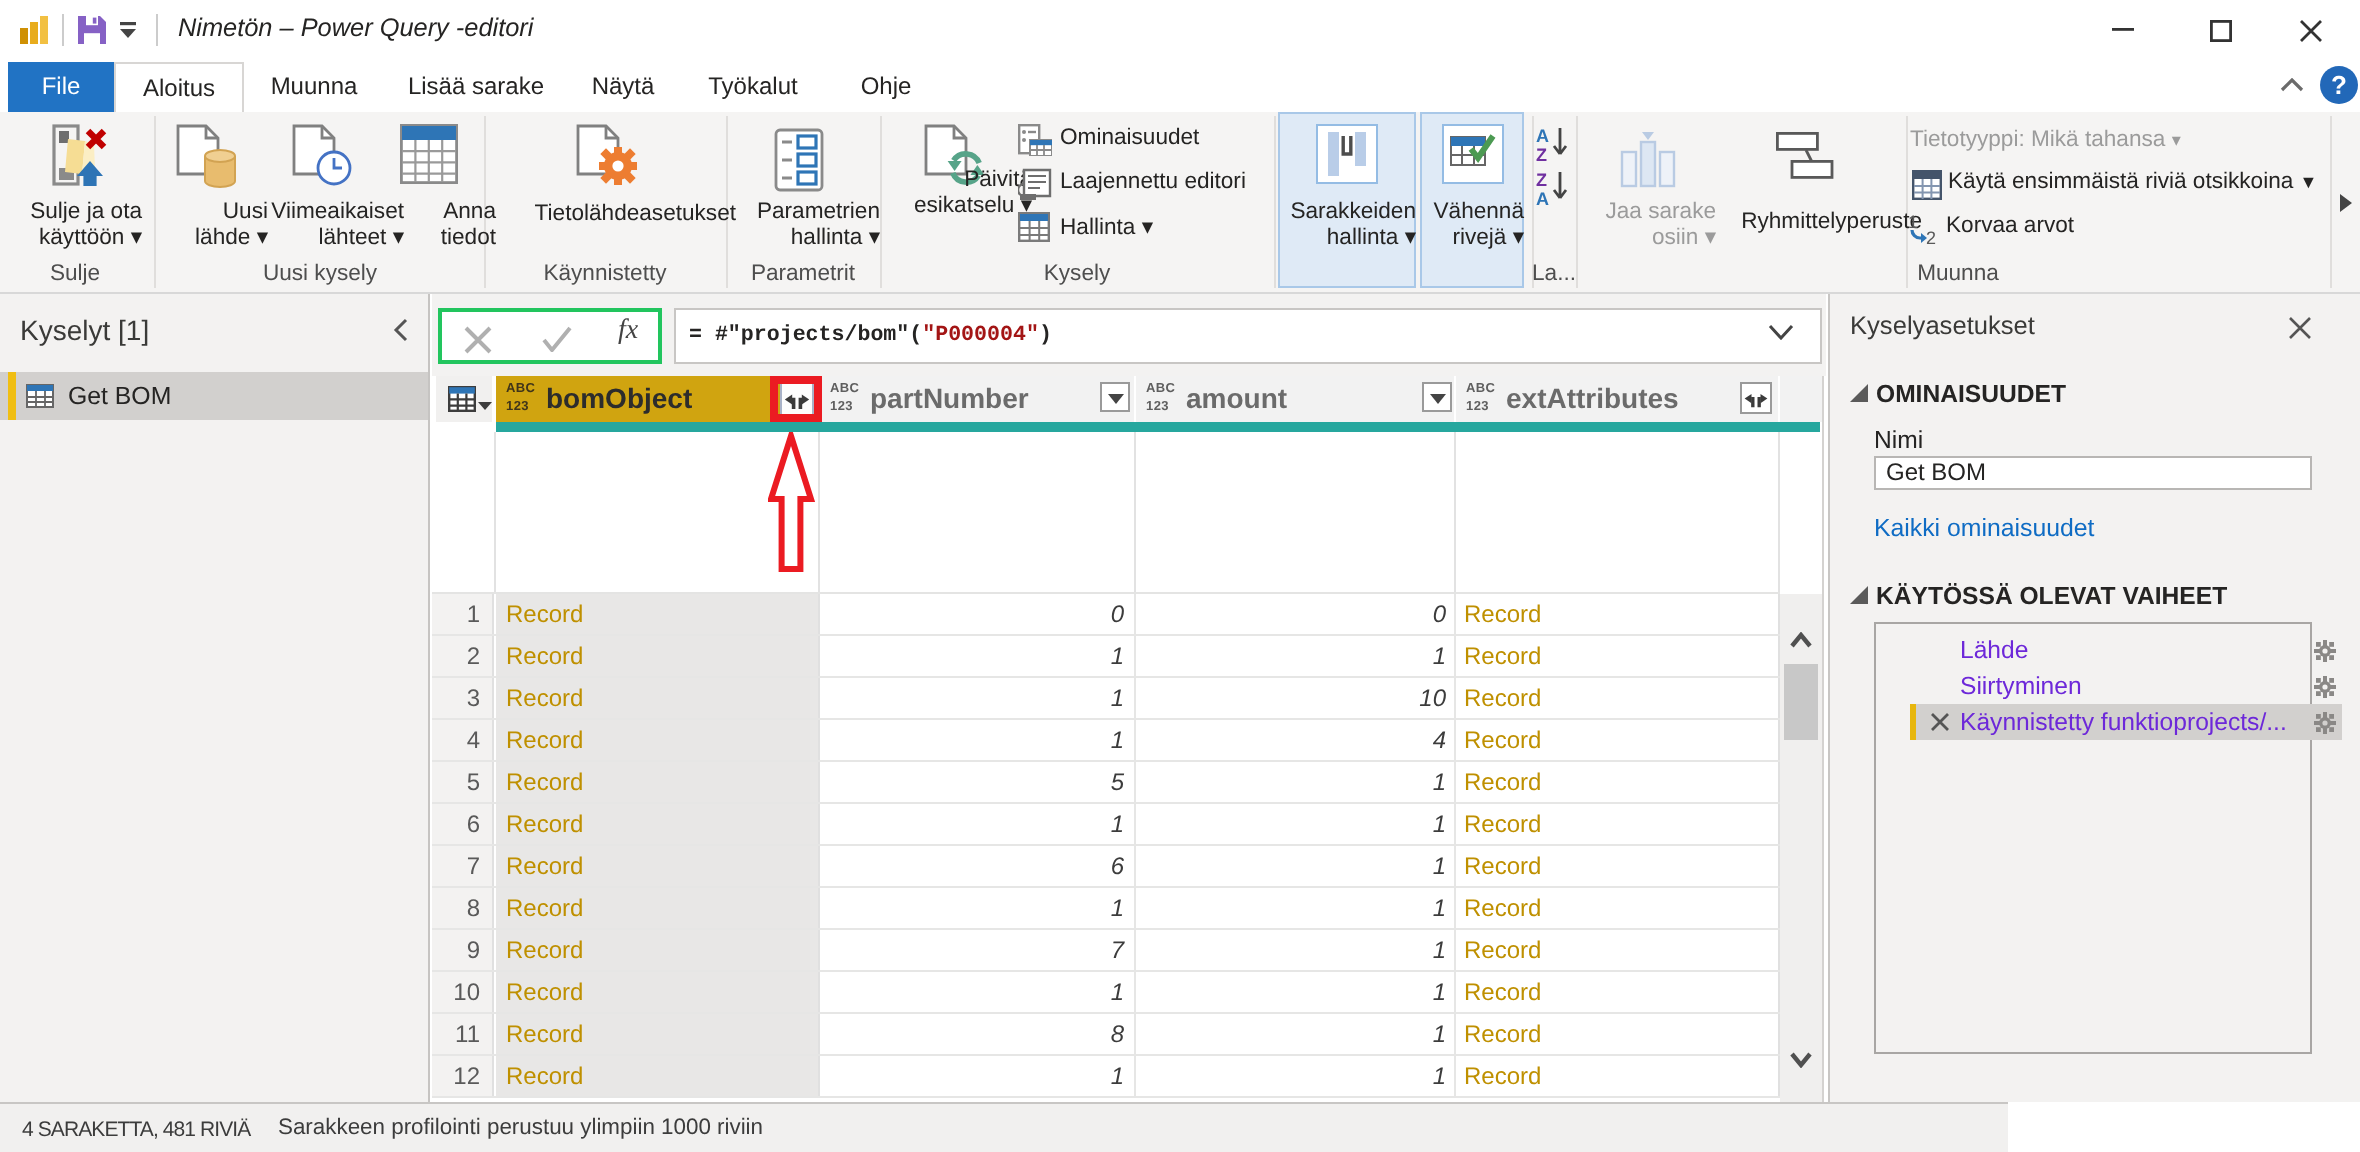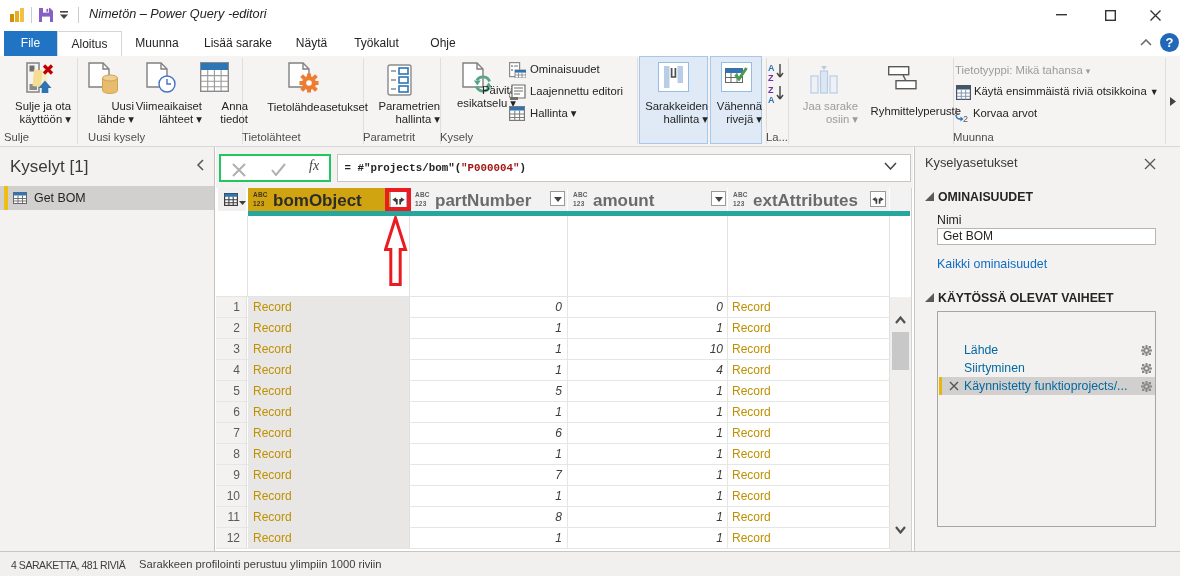--- a/index.html
+++ b/index.html
@@ -13,59 +13,59 @@
 #title-text { position:absolute; left:89px; top:7px; font-size:12.7px; color:#252423;font-style:italic; }
 
 #tabrow { position:absolute; left:0; top:30px; width:1180px; height:26px; background:#fff; }
 .tab { position:absolute; top:1px; height:25px; line-height:25px; font-size:12px; color:#252423; text-align:center; }
 #tab-file { left:4px; width:53px; background:#2173c4; color:#fff; }
 #tab-aloitus { left:57px; width:65px; background:#fff; border:1px solid #d8d6d4; border-bottom:none; }
 
 #ribbon { position:absolute; left:0; top:56px; width:1180px; height:91px; background:#f5f4f3; border-bottom:1px solid #d8d8d8; }
 .rsep { position:absolute; top:2px; width:1px; height:86px; background:#e0dedc; }
 .rbtn-label { position:absolute; font-size:11.3px; color:#252423; text-align:right; line-height:13px; }
-.rgroup-label { position:absolute; top:75px; font-size:11.3px; color:#4e4e4e; }
+.rgroup-label { position:absolute; top:75px; font-size:11.3px; color:#4e4e4e; text-align:center; }
 .rsmall-label { position:absolute; font-size:11.3px; color:#252423; }
 .gray { color:#9b9b9b !important; }
 .hlbtn { position:absolute; top:0; background:#dfeaf6; border:1px solid #a9c8e8; }
 .iconbox { position:absolute; background:#fff; border:1px solid #94bce4; }
 
 #main { position:absolute; left:0; top:147px; width:1180px; height:404px; background:#fff; }
 #leftpane { position:absolute; left:0; top:0; width:215px; height:404px; background:#f3f2f1; border-right:1px solid #c6c4c2; }
 #qsel { position:absolute; left:0; top:39px; width:214px; height:24px; background:#d2d0ce; }
 #qsel .ybar { position:absolute; left:4px; top:0; width:4px; height:24px; background:#f0be12; }
 #fbar-strip { position:absolute; left:216px; top:0; width:697px; height:41px; background:#f3f2f1; }
 .fbox { position:absolute; top:7px; height:28px; background:#fff; border:2px solid #22c55e; }
 #formula { position:absolute; left:121px; top:7px; width:574px; height:28px; background:#fff; border:1px solid #c8c6c4; font-family:"Liberation Mono", monospace; font-size:10.8px; font-weight:bold; line-height:26px; color:#252423; white-space:pre; }
 #tablearea { position:absolute; left:216px; top:41px; width:696px; height:363px; background:#fff; border-right:1px solid #d4d2d0; }
 
 .hcell { position:absolute; top:0; height:23px; background:#f2f2f2; border-right:1px solid #ffffff; }
-.htext { position:absolute; top:3px; font-size:17px; font-weight:bold; color:#6b6b6b; }
+.htext { position:absolute; top:3px; font-size:14px; font-weight:bold; color:#6b6b6b; }
 .abc { position:absolute; top:2px; font-size:6.5px; font-weight:bold; color:#5f5f5f; line-height:9px; letter-spacing:0.2px; }
 #tealbar { position:absolute; left:32px; top:23px; width:662px; height:5px; background:#26a79e; }
 .colsep { position:absolute; top:28px; width:1px; height:81px; background:#e2e2e2; }
 
 #rows { position:absolute; left:0; top:109px; width:675px; height:252px; }
 .drow { position:absolute; left:0; width:675px; height:21px; border-bottom:1px solid #e6e6e5; }
 .rnum { position:absolute; left:0; top:0; width:31px; height:20px; background:#f3f2f1; border-right:1px solid #e0e0e0; font-size:12px; color:#5a5a5a; text-align:right; padding-right:6px; line-height:20px; }
 .c1 { position:absolute; left:32px; top:0; width:162px; height:20px; background:#e8e7e6; border-right:1px solid #e0e0e0; font-size:12px; color:#bf9000; padding-left:5px; line-height:20px; }
 .c2 { position:absolute; left:194px; top:0; width:158px; height:20px; border-right:1px solid #e6e6e5; font-size:12px; font-style:italic; color:#3c3c3c; text-align:right; padding-right:5px; line-height:20px; }
 .c3 { position:absolute; left:352px; top:0; width:160px; height:20px; border-right:1px solid #e6e6e5; font-size:12px; font-style:italic; color:#3c3c3c; text-align:right; padding-right:4px; line-height:20px; }
 .c4 { position:absolute; left:512px; top:0; width:162px; height:20px; border-right:1px solid #e0e0e0; font-size:12px; color:#bf9000; padding-left:4px; line-height:20px; }
 
 #vsb { position:absolute; left:674px; top:109px; width:21px; height:254px; background:#f0efee; }
 
 #rightpanel { position:absolute; left:914px; top:0; width:266px; height:404px; background:#f3f2f1; border-left:1px solid #c8c6c4; }
 #nameinput { position:absolute; left:22px; top:81px; width:219px; height:17px; background:#fff; border:1px solid #b8b6b4; font-size:12px; color:#252423; line-height:15px; padding-left:5px; }
 #stepsbox { position:absolute; left:22px; top:164px; width:219px; height:216px; border:1px solid #a8a6a4; }
-.steprow { position:absolute; left:1px; width:216px; height:18px; font-size:12.3px; color:#0369a1; line-height:18px;margin-top:25px; }
+.steprow { position:absolute; left:17px; width:216px; height:18px; font-size:12.3px; color:#6d28d9; line-height:18px; }
 .secthdr { position:absolute; font-size:12.3px; font-weight:bold; color:#252423; letter-spacing:0; }
 .tri { position:absolute; width:0; height:0; border-left:9px solid transparent; border-bottom:9px solid #5a5a5a; }
 
-#statusbar { position:absolute; left:0; top:551px; width:1180px; height:25px; background:#f1f0ef; border-top:1px solid #c8c6c4; color:#3c3c3c; }
+#statusbar { position:absolute; left:0; top:551px; width:1004px; height:25px; background:#f1f0ef; border-top:1px solid #c8c6c4; color:#3c3c3c; }
 </style>
 </head>
 <body>
 <div id="app">
 
 <div id="titlebar">
   <svg class="abs" style="left:10px;top:8px" width="15" height="14" viewBox="0 0 15 14">
     <rect x="0" y="6" width="4" height="8" fill="#cf9004"></rect>
     <rect x="5" y="3" width="4" height="11" fill="#e8ac1d"></rect>
     <rect x="10" y="0" width="4" height="14" fill="#f2c042"></rect>
@@ -169,21 +169,21 @@
       <rect x="11.5" y="19" width="4" height="4"></rect>
       <rect x="26.5" y="19" width="4" height="4"></rect>
       <rect x="13" y="13" width="4" height="4" transform="rotate(45 15 15)"></rect>
       <rect x="25" y="13" width="4" height="4" transform="rotate(45 27 15)"></rect>
       <rect x="13" y="25" width="4" height="4" transform="rotate(45 15 27)"></rect>
       <rect x="25" y="25" width="4" height="4" transform="rotate(45 27 27)"></rect>
     </g>
     <circle cx="21" cy="21" r="2.8" fill="#fff"></circle>
   </svg>
   <div class="rbtn-label" style="left:238px;top:45px;width:130px">Tietolähdeasetukset</div>
-  <div class="rgroup-label" style="left:242px;width:121px">Tietolähteet</div>
+  <div class="rgroup-label" style="left:242px;width:121px">Käynnistetty</div>
 
   <svg class="abs" style="left:387px;top:8px" width="25" height="32" viewBox="0 0 25 32">
     <rect x="1" y="1" width="23" height="30" rx="2" fill="#fff" stroke="#8a8a8a" stroke-width="1.4"></rect>
     <path d="M4 7 h5 M4 16 h5 M4 25 h5" stroke="#8a8a8a" stroke-width="1.6"></path>
     <rect x="12" y="4" width="9" height="6" fill="none" stroke="#2e75b6" stroke-width="1.6"></rect>
     <rect x="12" y="13" width="9" height="6" fill="none" stroke="#2e75b6" stroke-width="1.6"></rect>
     <rect x="12" y="22" width="9" height="6" fill="none" stroke="#2e75b6" stroke-width="1.6"></rect>
   </svg>
   <div class="rbtn-label" style="left:360px;top:44px;width:80px">Parametrien<br>hallinta ▾</div>
   <div class="rgroup-label" style="left:363px;width:77px">Parametrit</div>
@@ -290,21 +290,21 @@
   <div class="rgroup-label" style="left:953px;width:52px">Muunna</div>
 
   <svg class="abs" style="left:1170px;top:41px" width="6" height="9" viewBox="0 0 6 9">
         <path d="M0 0 L6 4.5 L0 9 z" fill="#444"></path>
       </svg>
 </div>
 
 <div id="main">
 
   <div id="leftpane">
-    <div style="position:absolute;left:10px;top:10px;font-size:17px;color:#3a3a38">Kyselyt [1]</div>
+    <div style="position:absolute;left:10px;top:10px;font-size:14px;color:#3a3a38">Kyselyt [1]</div>
     <svg class="abs" style="left:196px;top:12px" width="8" height="12" viewBox="0 0 8 12">
           <path d="M7 1 L2 6 L7 11" fill="none" stroke="#555" stroke-width="1.5"></path>
         </svg>
     <div id="qsel">
       <div class="ybar"></div>
       <svg class="abs" style="left:13px;top:6px" width="14" height="12" viewBox="0 0 14 12">
         <rect x="0.5" y="0.5" width="13" height="11" fill="#fff" stroke="#666" stroke-width="1"></rect>
         <rect x="0.5" y="0.5" width="13" height="3" fill="#2e75b6"></rect>
         <path d="M0.5 6.5 h13 M0.5 9 h13 M5 3.5 v8 M9.5 3.5 v8" stroke="#666" stroke-width="0.9"></path>
       </svg>

